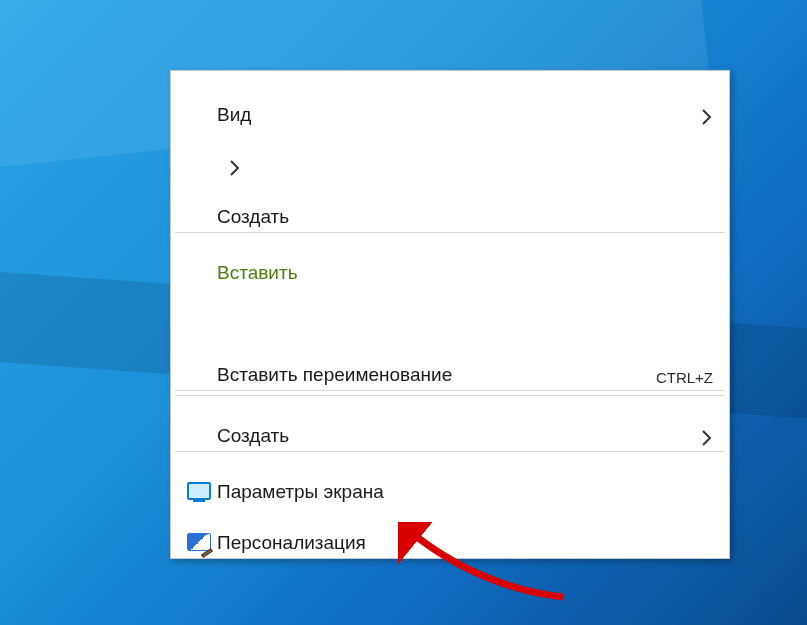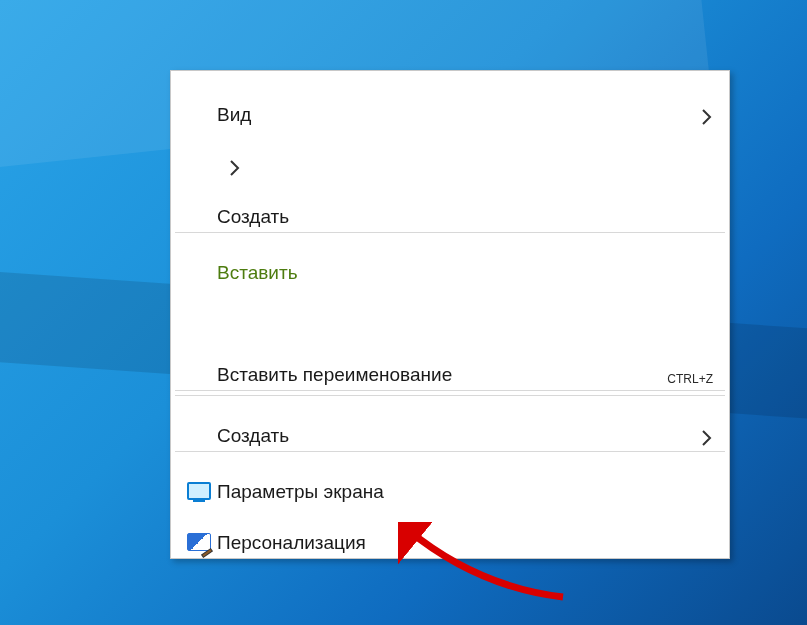--- a/index.html
+++ b/index.html
@@ -67,21 +67,21 @@
     align-items: center;
     justify-content: center;
     flex-shrink: 0;
   }
   .label-slot {
     flex: 1;
     white-space: nowrap;
     overflow: hidden;
   }
   .accel-slot {
-    font-size: 12px;
+    font-size: 15px;
     color: #2a2a2a;
     padding-left: 20px;
   }
   .arrow-slot {
     width: 24px;
     display: flex;
     align-items: center;
     justify-content: flex-end;
   }
   .arrow-slot svg { display: block; }

